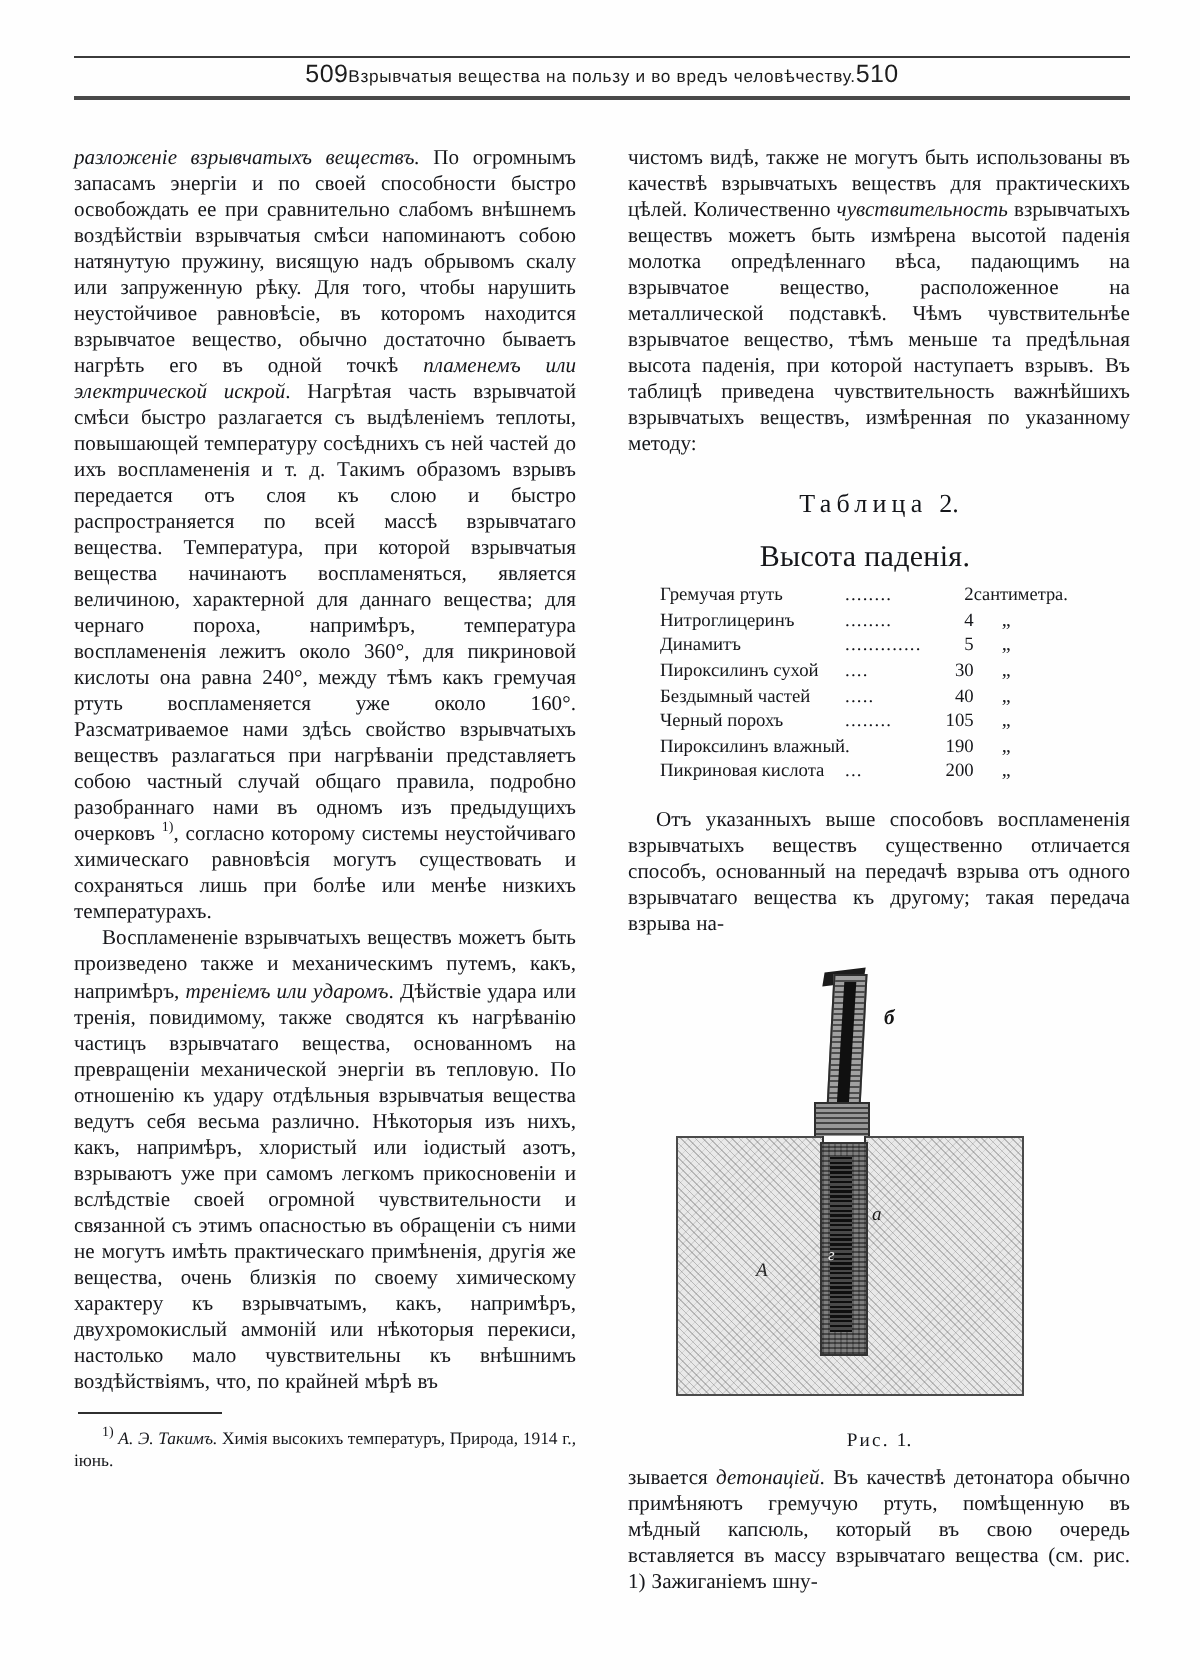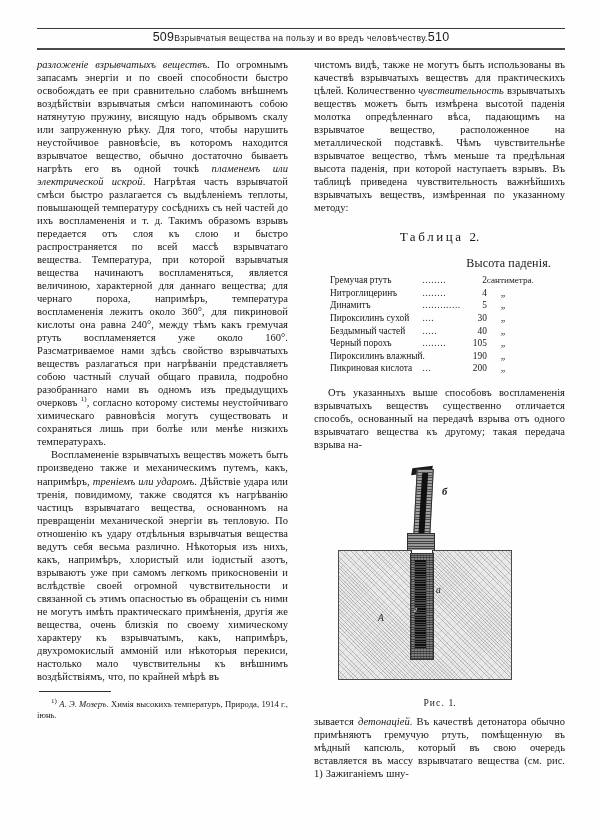--- a/index.html
+++ b/index.html
@@ -60,21 +60,21 @@
     letter-spacing: .35px;
     font-family: "Liberation Sans", sans-serif;
     color: #1b1b1b;
     white-space: nowrap;
   }
 
   
   .cols {
     position: absolute;
     left: 37px;
-    top: 58px;
+    top: 73px;
     width: 528px;
     display: flex;
     gap: 26px;
   }
   .col {
     width: 251px;
   }
   p.tx {
     margin: 0;
     font-size: 10.55px;
@@ -112,22 +112,22 @@
   
   .tbl-title {
     text-align: center;
     font-size: 13px;
     letter-spacing: 2.6px;
     margin: 15px 0 0 0;
     font-family: "Liberation Serif", serif;
   }
   .tbl-title .num { letter-spacing: 0; }
   .tbl-colhead {
-    text-align: right;
-    font-size: 12px;
+    text-align: center;
+    font-size: 15px;
     margin: 11px 14px 4px 0;
     letter-spacing: .15px;
   }
   table.t2 {
     border-collapse: collapse;
     margin: 0 0 0 16px;
     font-size: 9.4px;
     line-height: 11.6px;
   }
   table.t2 td { padding: 0; vertical-align: baseline; white-space: nowrap; }
@@ -299,21 +299,21 @@
   <div class="cols">
 
     <div class="col">
 
       <p class="tx"><i>разложеніе взрывчатыхъ веществъ.</i><span> По огромнымъ запасамъ энергіи и по своей способности быстро освобождать ее при сравнительно слабомъ внѣшнемъ воздѣйствіи взрывчатыя смѣси напоминаютъ собою натянутую пружину, висящую надъ обрывомъ скалу или запруженную рѣку. Для того, чтобы нарушить неустойчивое равновѣсіе, въ которомъ находится взрывчатое вещество, обычно достаточно бываетъ нагрѣть его въ одной точкѣ </span><i>пламенемъ или электрической искрой</i><span>. Нагрѣтая часть взрывчатой смѣси быстро разлагается съ выдѣленіемъ теплоты, повышающей температуру сосѣднихъ съ ней частей до ихъ воспламененія и т. д. Такимъ образомъ взрывъ передается отъ слоя къ слою и быстро распространяется по всей массѣ взрывчатаго вещества. Температура, при которой взрывчатыя вещества начинаютъ воспламеняться, является величиною, характерной для даннаго вещества; для чернаго пороха, напримѣръ, температура воспламененія лежитъ около 360°, для пикриновой кислоты она равна 240°, между тѣмъ какъ гремучая ртуть воспламеняется уже около 160°. Разсматриваемое нами здѣсь свойство взрывчатыхъ веществъ разлагаться при нагрѣваніи представляетъ собою частный случай общаго правила, подробно разобраннаго нами въ одномъ изъ предыдущихъ очерковъ </span><sup class="fnm">1)</sup><span>, согласно которому системы неустойчиваго химическаго равновѣсія могутъ существовать и сохраняться лишь при болѣе или менѣе низкихъ температурахъ.</span></p>
 
       <p class="tx ind"><span>Воспламененіе взрывчатыхъ веществъ можетъ быть произведено также и механическимъ путемъ, какъ, напримѣръ, </span><i>треніемъ или ударомъ</i><span>. Дѣйствіе удара или тренія, повидимому, также сводятся къ нагрѣванію частицъ взрывчатаго вещества, основанномъ на превращеніи механической энергіи въ тепловую. По отношенію къ удару отдѣльныя взрывчатыя вещества ведутъ себя весьма различно. Нѣкоторыя изъ нихъ, какъ, напримѣръ, хлористый или іодистый азотъ, взрываютъ уже при самомъ легкомъ прикосновеніи и вслѣдствіе своей огромной чувствительности и связанной съ этимъ опасностью въ обращеніи съ ними не могутъ имѣть практическаго примѣненія, другія же вещества, очень близкія по своему химическому характеру къ взрывчатымъ, какъ, напримѣръ, двухромокислый аммоній или нѣкоторыя перекиси, настолько мало чувствительны къ внѣшнимъ воздѣйствіямъ, что, по крайней мѣрѣ въ</span></p>
 
       <div class="fnrule"></div>
 
-      <p class="fn ind"><sup class="fnm">1)</sup> <i>А. Э. Мозеръ.</i><span> Химія высокихъ температуръ, Природа, 1914 г., іюнь.</span></p>
+      <p class="fn ind"><sup class="fnm">1)</sup> <i>А. Э. Такимъ.</i><span> Химія высокихъ температуръ, Природа, 1914 г., іюнь.</span></p>
     </div>
 
     <div class="col">
 
       <p class="tx"><span>чистомъ видѣ, также не могутъ быть использованы въ качествѣ взрывчатыхъ веществъ для практическихъ цѣлей. Количественно </span><i>чувствительность</i><span> взрывчатыхъ веществъ можетъ быть измѣрена высотой паденія молотка опредѣленнаго вѣса, падающимъ на взрывчатое вещество, расположенное на металлической подставкѣ. Чѣмъ чувствительнѣе взрывчатое вещество, тѣмъ меньше та предѣльная высота паденія, при которой наступаетъ взрывъ. Въ таблицѣ приведена чувствительность важнѣйшихъ взрывчатыхъ веществъ, измѣренная по указанному методу:</span></p>
 
       <div class="tbl-title"><span>Таблица</span> <span class="num">2.</span></div>
 
       <div class="tbl-colhead">Высота паденія.</div>
 

